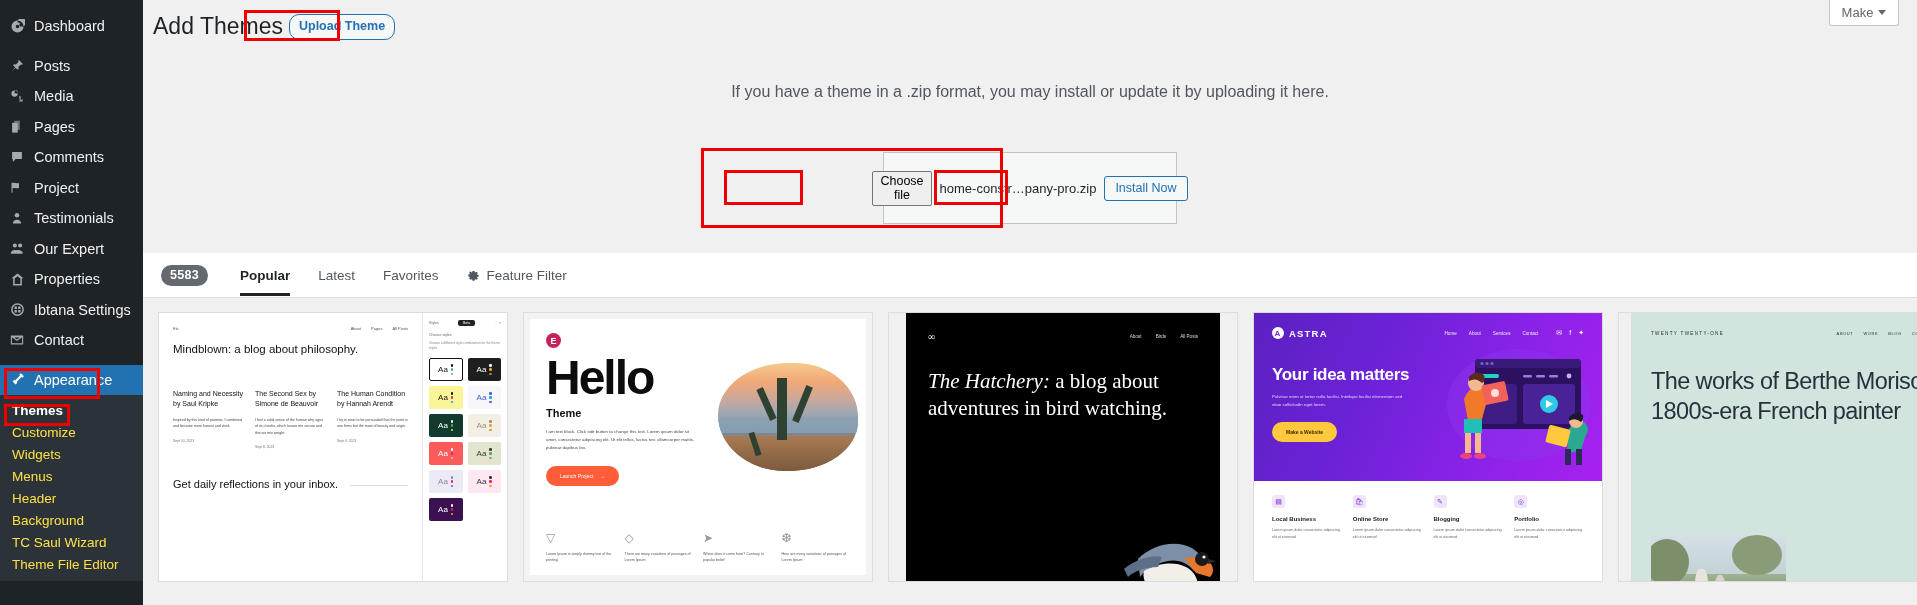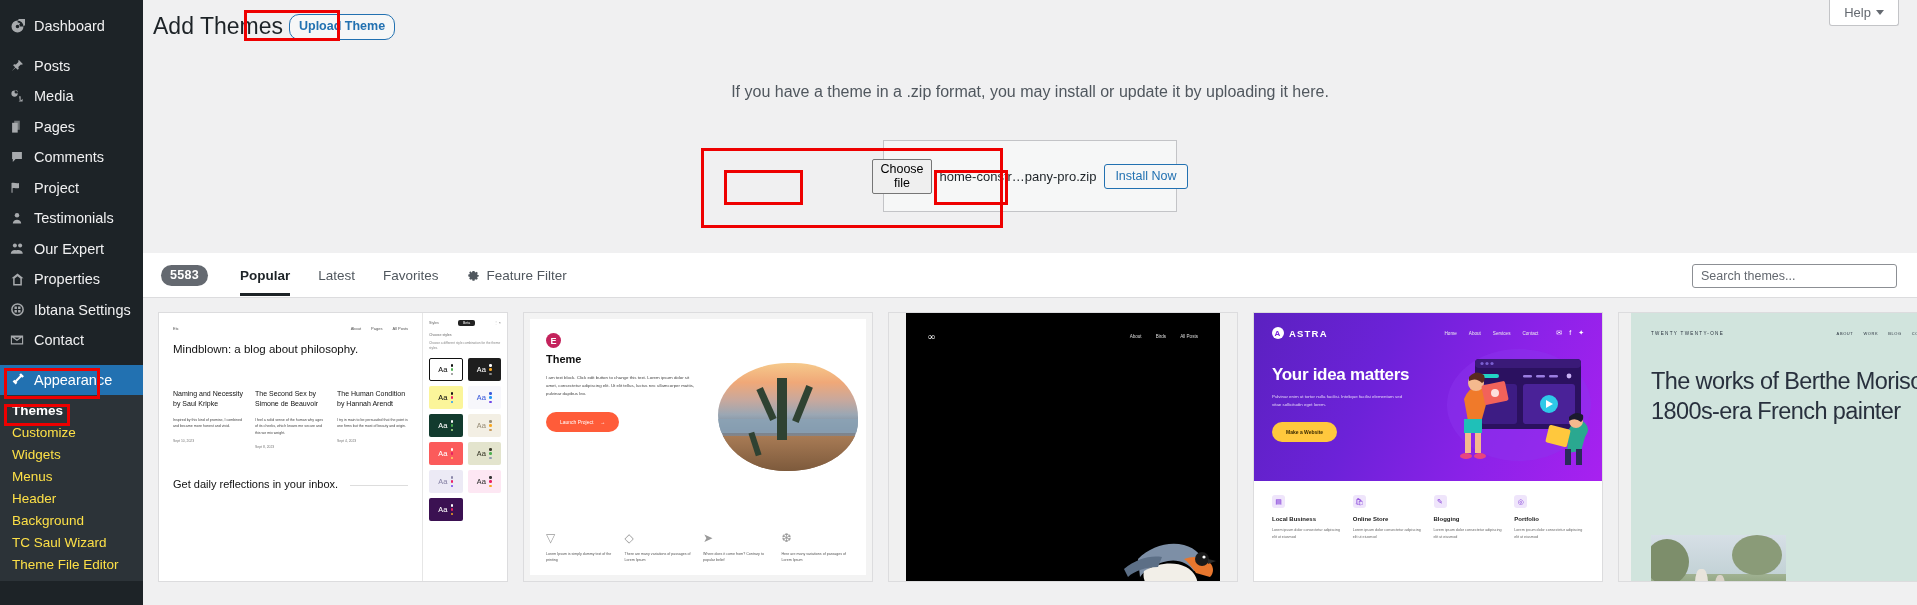--- a/index.html
+++ b/index.html
@@ -108,21 +108,21 @@
     line-height: 1.2;
   }
 
   #upload-desc {
     position:absolute; top: 83px; left:0; right:0;
     text-align:center;
     font-size: 16px; color:#50575e;
   }
 
   #upload-panel {
-    position:absolute; top: 140px; left: 50%;
+    position:absolute; top: 152px; left: 50%;
     transform: translateX(-50%);
     width: 294px; height: 72px;
     background: #f6f7f7;
     border: 1px solid #c3c4c7;
     display:flex; align-items:center; justify-content:center;
   }
   #upload-row { display:flex; align-items:center; gap: 8px; }
   #choose-file-btn {
     background: #efefef;
     border: 1px solid #767676;
@@ -225,21 +225,21 @@
   .tt4-side {
     width: 85px; flex:0 0 85px;
     border-left:1px solid #e6e6e6;
     padding: 7px 6px;
   }
   .tt4-side-top { display:flex; align-items:center; justify-content:space-between; font-size:3.6px; color:#666; }
   .tt4-pill { background:#222; color:#fff; padding:1px 5px; border-radius:2px; font-size:3.4px; }
   .tt4-side-sub { font-size:3.6px; color:#666; margin-top:7px; }
   .tt4-side-desc { font-size:3.2px; color:#888; margin-top:4px; line-height:1.6; }
   .tt4-sw-grid { display:grid; grid-template-columns:1fr 1fr; gap:5px; margin-top:7px; }
-  .tt4-sw { height: 23px; border-radius:2px; display:flex; align-items:center; justify-content:center; gap:3px; font-size:8px;font-family:Liberation Mono, monospace; }
+  .tt4-sw { height: 23px; border-radius:2px; display:flex; align-items:center; justify-content:center; gap:3px; font-size:8px; }
   .tt4-dots { display:flex; flex-direction:column; gap:1.5px; }
   .tt4-dots i { width:2.6px; height:2.6px; border-radius:50%; display:block; }
 
   
   .hello { background:#f3f3f3; padding: 6px; }
   .hello-inner { background:#fff; height:100%; padding: 14px 16px; position:relative; overflow:hidden; }
   .hello-badge { width:15px;height:15px;border-radius:50%;background:#c4235c; display:flex;align-items:center;justify-content:center; }
   .hello-badge span { color:#fff; font-size:9px; font-weight:bold; }
   .hello-h1 { font-size: 48px; font-weight:bold; letter-spacing:-2px; color:#0c0c0c; line-height:1; margin-top:6px; }
   .hello-sub { font-size: 11px; font-weight:bold; color:#111; margin-top:5px; }
@@ -451,21 +451,21 @@
     <span class="submenu-item">Theme File Editor</span>
   </div>
 
   <div class="redbox" style="left:4px; top:368px; width:96px; height:31px;"></div>
   <div class="redbox" style="left:4px; top:404px; width:66px; height:22px;"></div>
 </div>
 
 <div id="main">
 
   <div id="help-btn">
-    <span>Help</span>
+    <span>Make</span>
     <span class="caret"></span>
   </div>
 
   <div id="page-head">
     <h1 id="page-title">Add Themes</h1>
     <button id="upload-theme-btn">Upload Theme</button>
   </div>
   <div class="redbox" style="left:101px; top:10px; width:96px; height:31px;"></div>
 
   <div id="upload-desc">If you have a theme in a .zip format, you may install or update it by uploading it here.</div>
@@ -489,21 +489,20 @@
       <span class="ftab">Favorites</span>
       <span id="feature-filter">
         <span>
           <svg width="13" height="13" viewBox="0 0 20 20">
               <path d="M10 6.4A3.6 3.6 0 1013.6 10 3.6 3.6 0 0010 6.4zm0 5.6A2 2 0 1112 10a2 2 0 01-2 2zm8-2.6l-1.8-.3a6.4 6.4 0 00-.6-1.4l1.1-1.5-1.9-1.9-1.5 1.1a6.4 6.4 0 00-1.4-.6L11.6 3H8.4l-.3 1.8a6.4 6.4 0 00-1.4.6L5.2 3.3 3.3 5.2l1.1 1.5a6.4 6.4 0 00-.6 1.4L2 8.4v3.2l1.8.3a6.4 6.4 0 00.6 1.4l-1.1 1.5 1.9 1.9 1.5-1.1a6.4 6.4 0 001.4.6l.3 1.8h3.2l.3-1.8a6.4 6.4 0 001.4-.6l1.5 1.1 1.9-1.9-1.1-1.5a6.4 6.4 0 00.6-1.4l1.8-.3z"></path>
             </svg>
         </span>
         <span>Feature Filter</span>
       </span>
     </div>
-    <input id="search-themes" type="text" placeholder="Search themes..." style="">
   </div>
 
   <div id="themes-grid">
 
     <div class="theme-card">
       <div class="theme-screenshot tt4">
         <div class="tt4-main">
           <div class="tt4-topbar">
             <span>Etc</span>
             <span class="r">
@@ -636,20 +635,21 @@
         </div>
       </div>
     </div>
 
     <div class="theme-card">
       <div class="theme-screenshot hello">
         <div class="hello-inner">
           <div class="hello-badge">
             <span>E</span>
           </div>
+          <div class="hello-h1">Hello</div>
           <div class="hello-sub">Theme</div>
           <div class="hello-p">I am text block. Click edit button to change this text. Lorem ipsum dolor sit amet, consectetur adipiscing elit. Ut elit tellus, luctus nec ullamcorper mattis, pulvinar dapibus leo.</div>
           <div class="hello-btn">
             <span>Launch Project</span>
               <span>→</span>
           </div>
           <div class="hello-img">
             <div class="water"></div>
             <div class="ground"></div>
             <div class="cactus"></div>
@@ -682,20 +682,23 @@
     <div class="theme-card">
       <div class="theme-screenshot tt3">
         <div class="tt3-inner">
           <div class="tt3-top">
             <span class="tt3-logo">∞</span>
             <span class="tt3-nav">
               <span>About</span>
               <span>Birds</span>
               <span>All Posts</span>
             </span>
+          </div>
+          <div class="tt3-h1">
+            <em>The Hatchery:</em><span> a blog about adventures in bird watching.</span>
           </div>
           <svg class="tt3-bird" viewBox="0 0 132 96">
             <path d="M54 62 C66 50 84 44 100 48 C112 51 120 60 122 70 L110 74 C104 66 94 62 84 64 C72 66 62 72 56 80 Z" fill="#7d8fa6"></path>
             <path d="M60 74 C74 66 90 64 102 70 C110 74 114 82 114 90 L70 92 C62 90 58 82 60 74 Z" fill="#f2efe8"></path>
             <path d="M100 62 C110 58 120 60 126 66 C130 70 130 76 126 80 L112 76 C108 70 104 65 100 62 Z" fill="#e8772e"></path>
             <circle cx="118" cy="62" r="7" fill="#1a1a1a"></circle>
             <circle cx="120" cy="60" r="1.6" fill="#fff"></circle>
             <path d="M124 62 L132 64 L124 67 Z" fill="#2a2a2a"></path>
             <path d="M40 72 C52 62 66 58 78 60 L74 70 C62 70 50 74 44 80 Z" fill="#5c6f86"></path>
           </svg>

